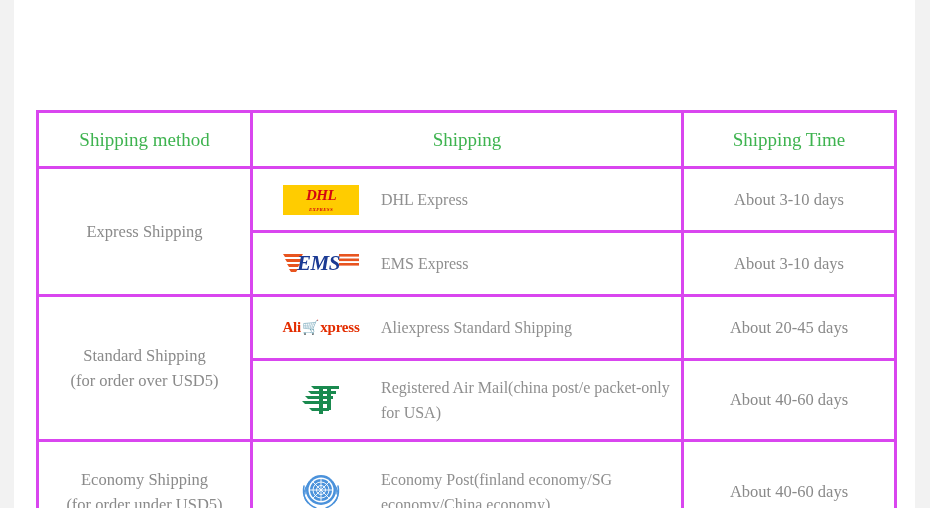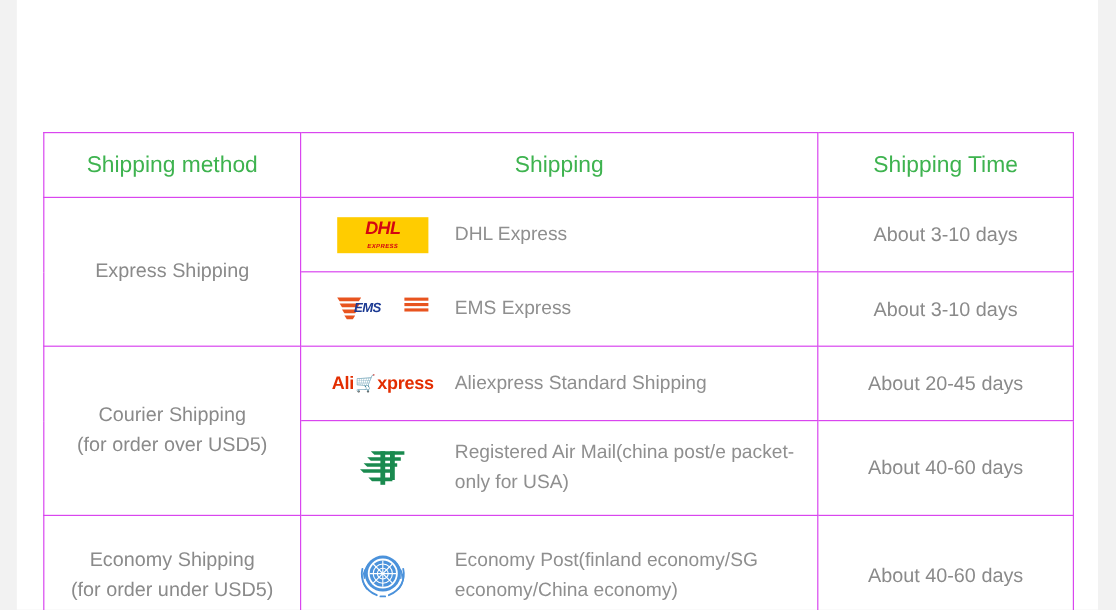--- a/index.html
+++ b/index.html
@@ -56,24 +56,25 @@
     position: absolute;
     left: 22px;
     top: 110px;
     width: 858px;
     border: 1px solid #e0e0e0;
     border-collapse: collapse;
     table-layout: fixed;
     box-sizing: border-box;
   }
   .table td, .table th {
-    border: 1px solid #d946ef;
+    border: 3px solid #d946ef;
     padding: 0;
     vertical-align: middle;
     text-align: center;
+    font-family: Liberation Serif, serif;
   }
   col.c-method { width: 214px; }
   col.c-courier { width: 431px; }
   col.c-time { width: 213px; }
 
   .th-cell {
     height: 53px;
     color: #3eb34f;
     font-size: 19px;
     font-weight: 400;
@@ -153,21 +154,21 @@
 
   .logo-ems {
     width: 80px;
     height: 28px;
     position: relative;
   }
   .logo-ems .ems-text {
     position: absolute;
     left: 16px;
     top: 3px;
-    font-size: 11px;
+    font-size: 21px;
     font-weight: bold;
     font-style: italic;
     color: #1b3a93;
     letter-spacing: -0.5px;
     line-height: 20px;
   }
 
   .logo-ali {
     font-size: 15px;
     font-weight: bold;
@@ -247,21 +248,21 @@
               </span>
             </span>
             <span class="courier-name">EMS Express</span>
           </div>
         </td>
         <td class="time-cell">About 3-10 days</td>
       </tr>
 
       <tr>
         <td class="method-cell" rowspan="2">
-          <div>Courier Shipping</div>
+          <div>Standard Shipping</div>
           <div>(for order over USD5)</div>
         </td>
         <td class="courier-cell">
           <div class="courier-inner">
             <span class="courier-logo">
               <span class="logo-ali">
                 <span>Ali</span><span class="ali-cart">🛒</span><span>xpress</span>
               </span>
             </span>
             <span class="courier-name">Aliexpress Standard Shipping</span>

